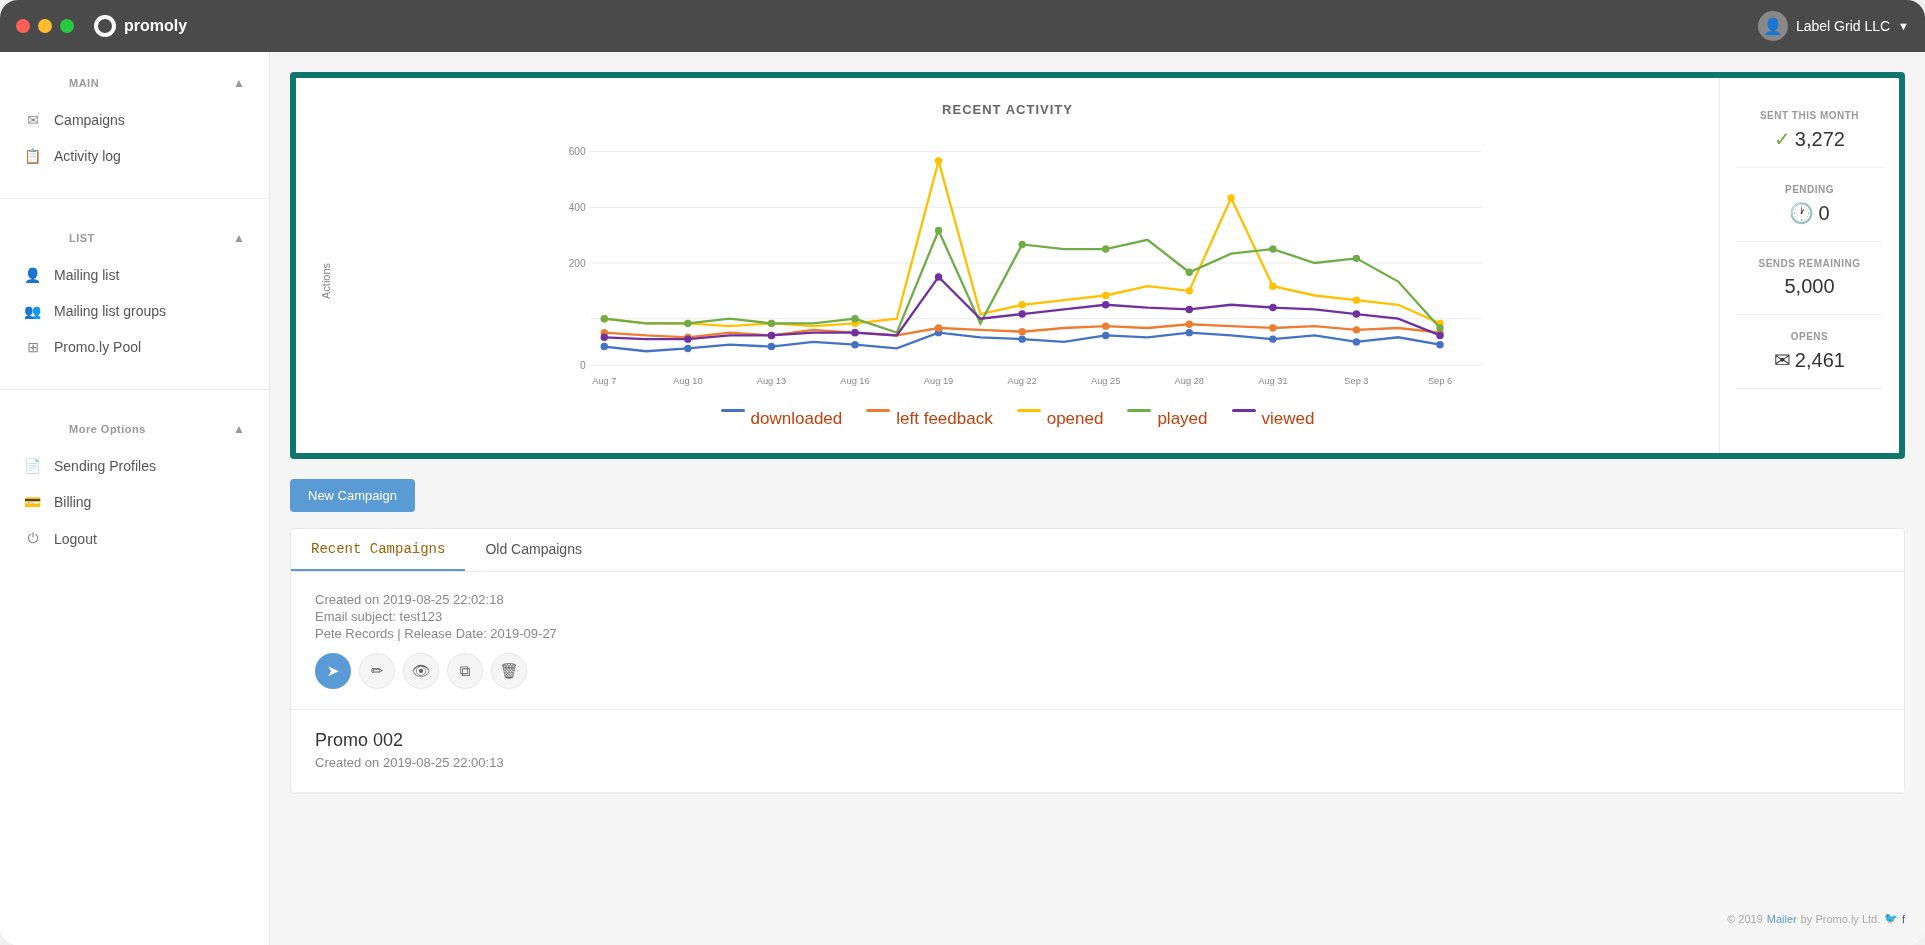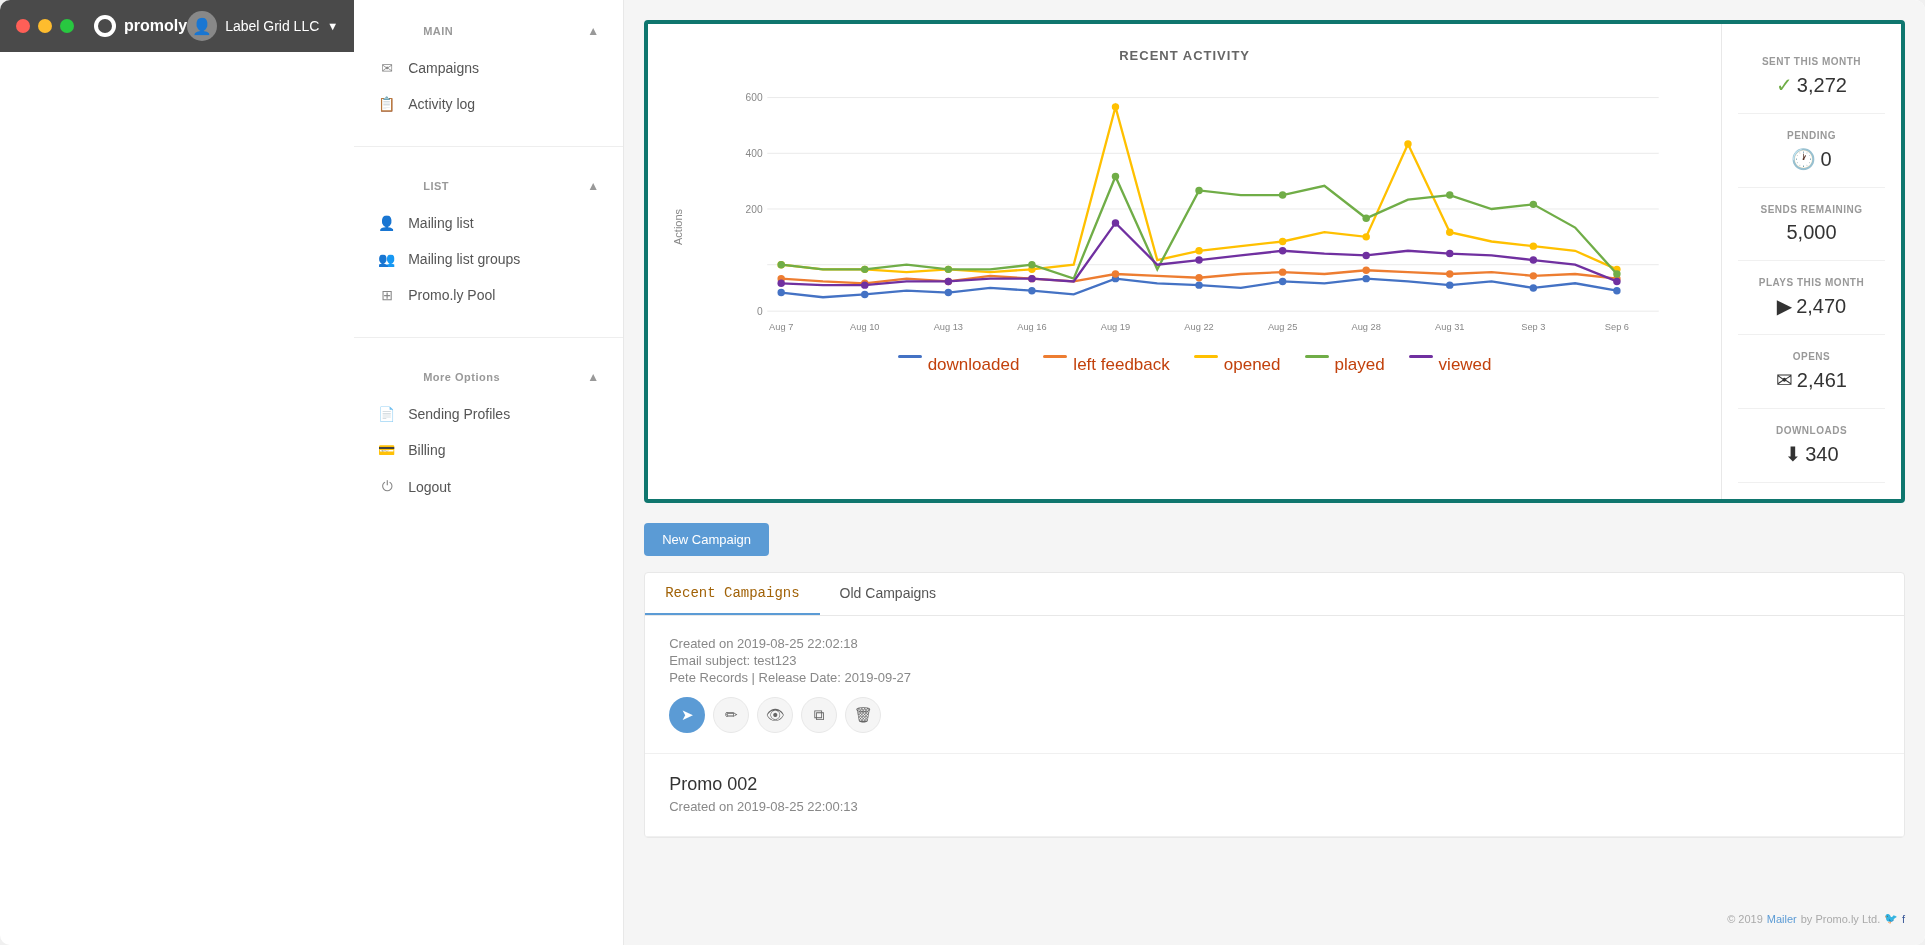--- a/index.html
+++ b/index.html
@@ -1,19 +1,19 @@
 <!DOCTYPE html>
 <html><head>
   <meta charset="utf-8">
   <style>
     * { box-sizing: border-box; margin: 0; padding: 0; }
     body { font-family: -apple-system, BlinkMacSystemFont, 'Segoe UI', sans-serif; background: #f0f0f0; height: 945px; overflow: hidden; }
 
     
-    .window { width: 1925px; height: 945px; background: #fff; border-radius: 10px; overflow: hidden; display: flex; flex-direction: row; }
+    .window { width: 1925px; height: 945px; background: #fff; border-radius: 18px; overflow: hidden; display: flex; flex-direction: column; }
 
     
     .titlebar { background: #4a4a4a; height: 52px; display: flex; align-items: center; padding: 0 16px; flex-shrink: 0; }
     .traffic-lights { display: flex; gap: 8px; margin-right: 20px; }
     .traffic-light { width: 14px; height: 14px; border-radius: 50%; }
     .tl-red { background: #ff5f57; }
     .tl-yellow { background: #febc2e; }
     .tl-green { background: #28c840; }
     .logo-area { display: flex; align-items: center; gap: 8px; }
     .logo-circle { width: 22px; height: 22px; border-radius: 50%; background: #fff; display: flex; align-items: center; justify-content: center; }
@@ -154,21 +154,21 @@
         </div>
         <div class="sidebar-item">
           <span class="sidebar-item-icon">⏻</span>
           <span>Logout</span>
         </div>
       </div>
     </div>
 
     <div class="main-content">
       
-      <div style="display:flex; gap:0; margin-bottom:20px; background:#fff; border:4px solid #0f766e; border-radius:4px; overflow:hidden;">
+      <div style="display:flex; gap:0; margin-bottom:20px; background:#fff; border:6px solid #0f766e; border-radius:4px; overflow:hidden;">
 
         <div style="flex:1; padding:24px;">
           <div class="chart-title">RECENT ACTIVITY</div>
           <div class="chart-container">
             <div class="chart-y-label">Actions</div>
             <div class="chart-svg-area">
               <svg viewBox="0 0 1000 280" width="100%" height="260">
 
                 <line x1="40" y1="20" x2="1000" y2="20" stroke="#e8e8e8" stroke-width="1"></line>
                 <line x1="40" y1="80" x2="1000" y2="80" stroke="#e8e8e8" stroke-width="1"></line>
@@ -300,38 +300,24 @@
             <div class="stat-value">
               <span style="color:#888;">🕐</span>
               <span>0</span>
             </div>
           </div>
           <div class="stat-item">
             <div class="stat-label">SENDS REMAINING</div>
             <div class="stat-value">5,000</div>
           </div>
           <div class="stat-item">
-            <div class="stat-label">PLAYS THIS MONTH</div>
-            <div class="stat-value">
-              <span style="color:#333;">▶</span>
-              <span>2,470</span>
-            </div>
-          </div>
-          <div class="stat-item">
             <div class="stat-label">OPENS</div>
             <div class="stat-value">
               <span style="color:#333;">✉</span>
               <span>2,461</span>
-            </div>
-          </div>
-          <div class="stat-item">
-            <div class="stat-label">DOWNLOADS</div>
-            <div class="stat-value">
-              <span style="color:#333;">⬇</span>
-              <span>340</span>
             </div>
           </div>
         </div>
       </div>
 
       
       <button class="new-campaign-btn">New Campaign</button>
 
       
       <div class="campaigns-section">

